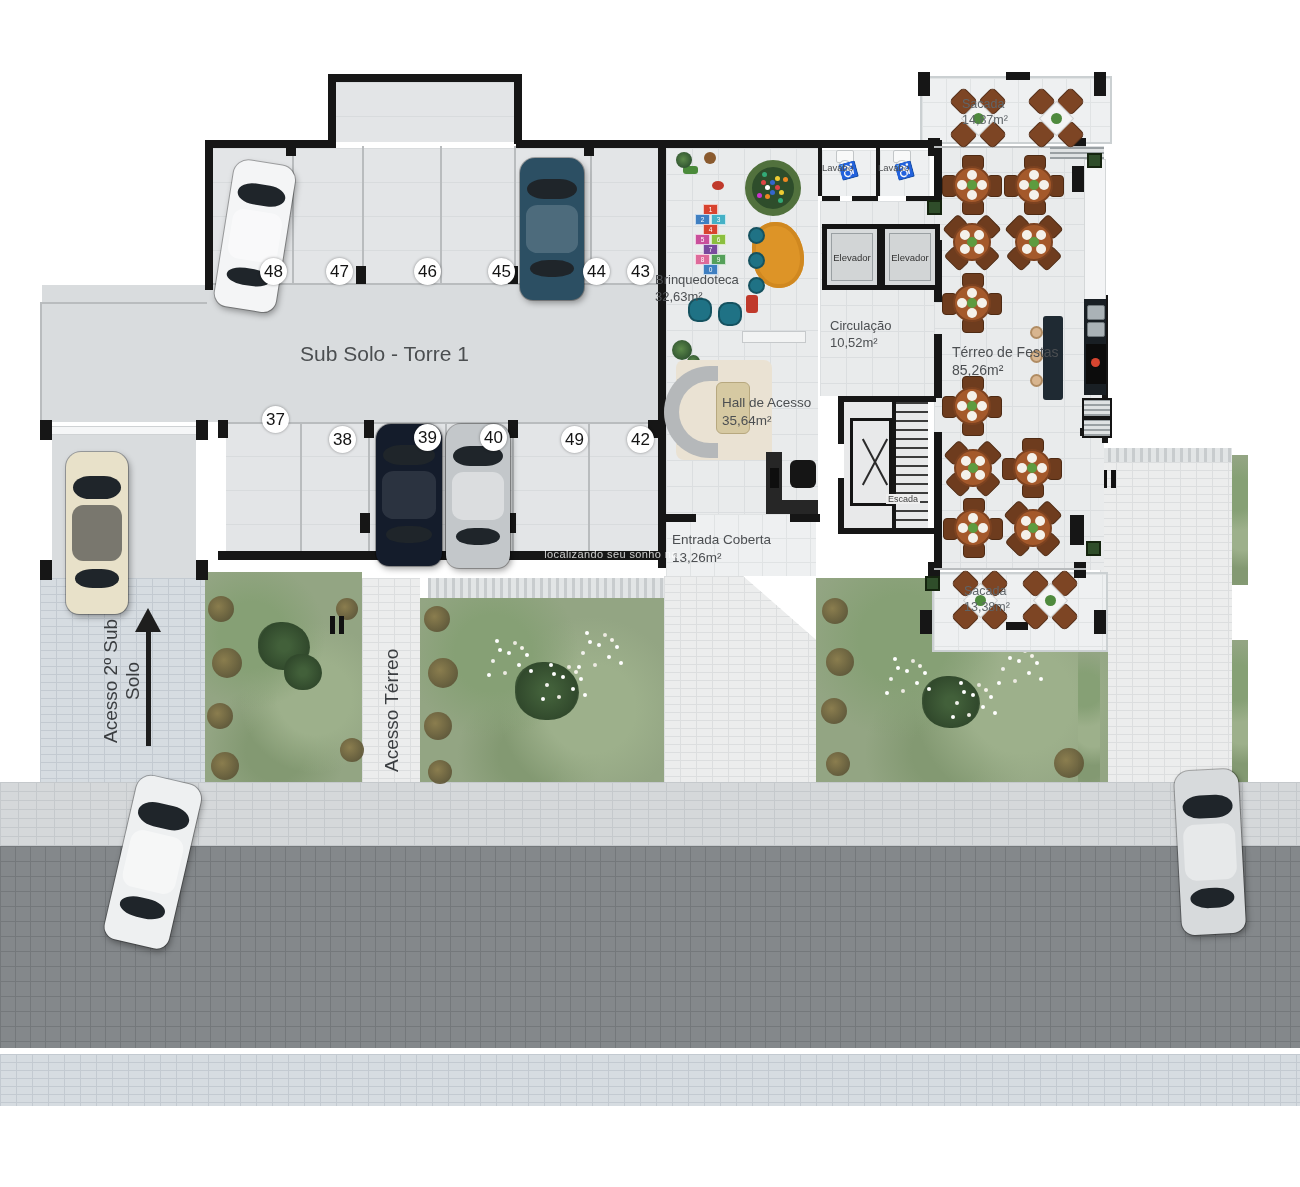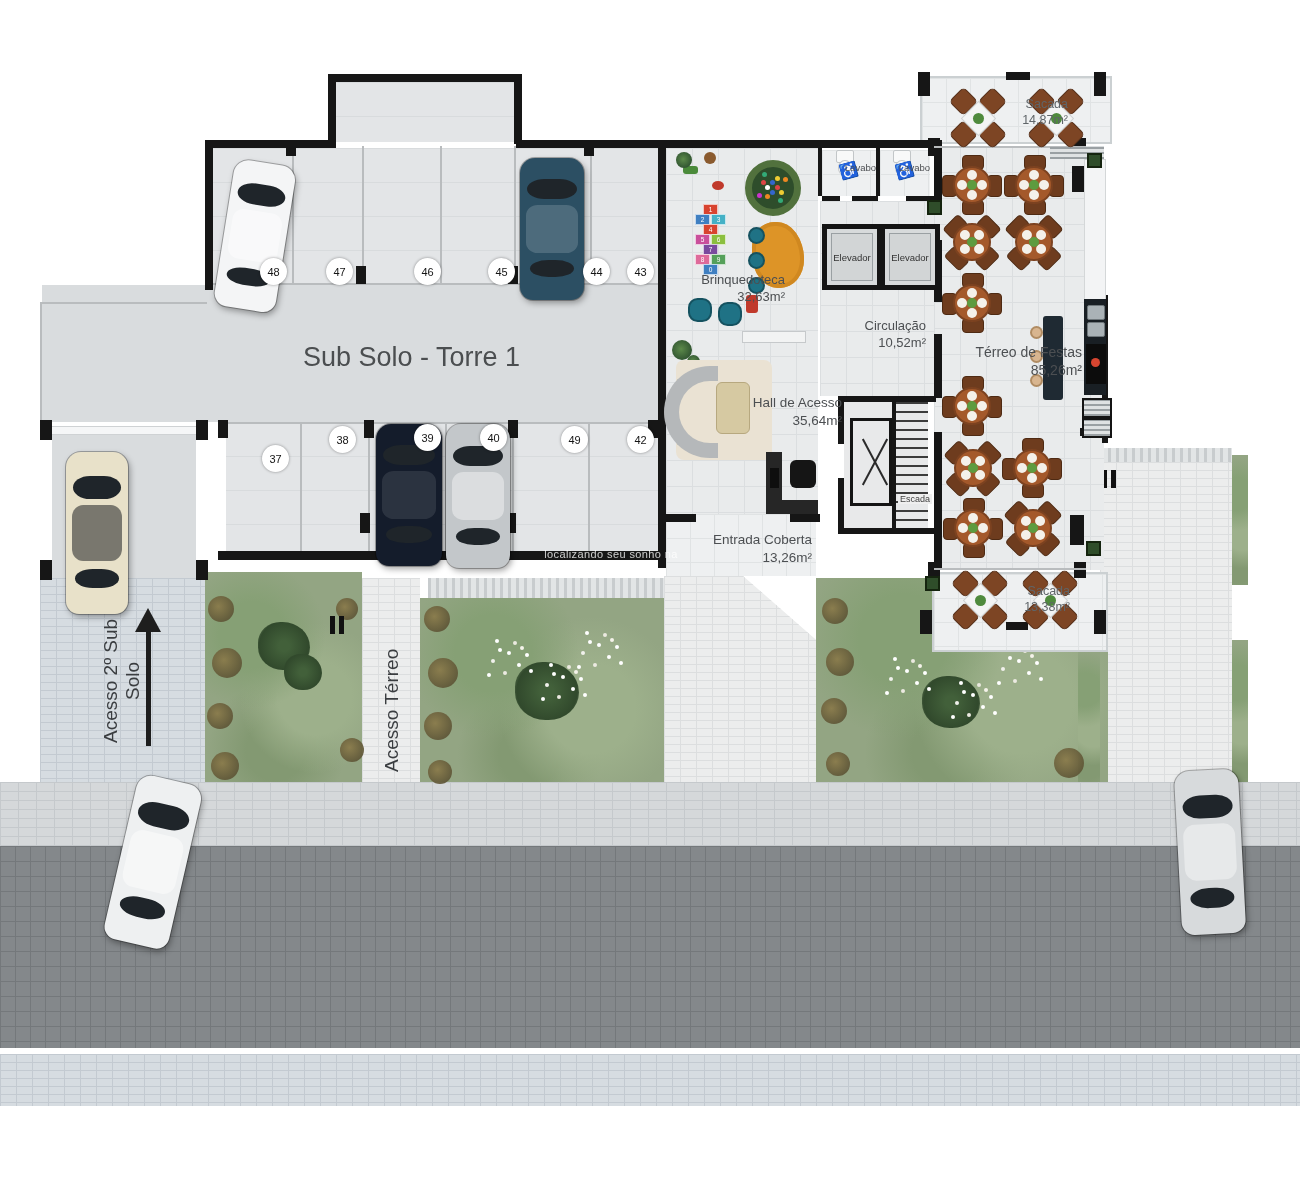--- a/index.html
+++ b/index.html
@@ -17,24 +17,24 @@
   .street-s{background-color:#84888b;background-image:linear-gradient(#74787b 1px,transparent 1px),linear-gradient(90deg,#74787b 1px,transparent 1px);background-size:15px 15px}
   .garden{background-color:#93a583;background-image:radial-gradient(circle at 30% 30%,#86a075 0 18%,transparent 40%),radial-gradient(circle at 70% 60%,#9db08b 0 22%,transparent 45%),radial-gradient(circle at 45% 85%,#839972 0 15%,transparent 35%)}
   .ribbed{background:repeating-linear-gradient(90deg,#c8ccce 0 3px,#e2e5e6 3px 8px)}
   .hatch{background:repeating-linear-gradient(0deg,#9aa0a3 0 2px,#dfe2e3 2px 5px)}
   
   .w{position:absolute;background:#161616}
   .ln{position:absolute;background:#b9bcbe}
   .beam{position:absolute;background:#f5f6f7;border:1px solid #cfd2d4}
   .gate{position:absolute;background:linear-gradient(90deg,#111 0 5px,transparent 5px 9px,#111 9px 14px)}
   
-  .lbl{position:absolute;text-align:right;line-height:1.3}
+  .lbl{position:absolute;text-align:left;line-height:1.3}
   .lbl .a{display:block}
   .vlbl{position:absolute;writing-mode:vertical-rl;transform:rotate(180deg);text-align:center;color:#3a3d40}
-  .badge{position:absolute;width:27px;height:27px;border-radius:50%;background:#fff;box-shadow:0 0 3px rgba(0,0,0,.4);display:flex;align-items:center;justify-content:center;font-size:11px;color:#141414}
+  .badge{position:absolute;width:27px;height:27px;border-radius:50%;background:#fff;box-shadow:0 0 3px rgba(0,0,0,.4);display:flex;align-items:center;justify-content:center;font-size:17px;color:#141414}
   .chip{background:#efefef;padding:0 2px}
   
   .t-round{position:absolute;width:58px;height:58px}
   .rot45{transform:rotate(45deg)}
   .t-round .ch{position:absolute;width:20px;height:13px;background:#6e3c1e;border:1px solid #4e2a13;border-radius:4px}
   .t-round .ch-n{left:19px;top:-1px}.t-round .ch-s{left:19px;bottom:-1px}
   .t-round .ch-e{right:-1px;top:19px;width:13px;height:20px}.t-round .ch-w{left:-1px;top:19px;width:13px;height:20px}
   .t-round .ttop{position:absolute;left:10px;top:10px;width:38px;height:38px;border-radius:50%;background:#a4592b;border:2px solid #7c4220;box-sizing:border-box}
   .t-round .pl{position:absolute;width:10px;height:10px;background:#f4f1ea;border-radius:50%}
   .pl-n{left:12px;top:2px}.pl-s{left:12px;bottom:2px}.pl-e{right:2px;top:12px}.pl-w{left:2px;top:12px}
@@ -529,40 +529,40 @@
     </div>
   <div class="badge" style="left:488px;top:258px">
       <span>45</span>
     </div>
   <div class="badge" style="left:583px;top:258px">
       <span>44</span>
     </div>
   <div class="badge" style="left:627px;top:258px">
       <span>43</span>
     </div>
-  <div class="badge" style="left:262px;top:445px">
+  <div class="badge" style="left:262px;top:406px">
       <span>37</span>
     </div>
   <div class="badge" style="left:329px;top:426px">
       <span>38</span>
     </div>
   <div class="badge" style="left:414px;top:424px">
       <span>39</span>
     </div>
   <div class="badge" style="left:480px;top:424px">
       <span>40</span>
     </div>
   <div class="badge" style="left:561px;top:426px">
       <span>49</span>
     </div>
   <div class="badge" style="left:627px;top:426px">
       <span>42</span>
     </div>
 
-  <div class="lbl" style="left:300px;top:340px;width:220px;font-size:27px;color:#4b4e50"><span>Sub Solo - Torre 1</span></div>
+  <div class="lbl" style="left:300px;top:340px;width:220px;font-size:21px;color:#4b4e50"><span>Sub Solo - Torre 1</span></div>
 
   <div class="lbl" style="left:655px;top:272px;width:130px;font-size:13px">
     <span class="a">Brinquedoteca</span>
     <span class="a">32,63m²</span>
   </div>
   <div class="lbl" style="left:822px;top:162px;width:54px;font-size:9.5px"><span>Lavabo</span></div>
   <div class="lbl" style="left:878px;top:162px;width:52px;font-size:9.5px"><span>Lavabo</span></div>
   <div class="lbl" style="left:830px;top:318px;width:96px;font-size:13px">
     <span class="a">Circulação</span>
     <span class="a">10,52m²</span>

